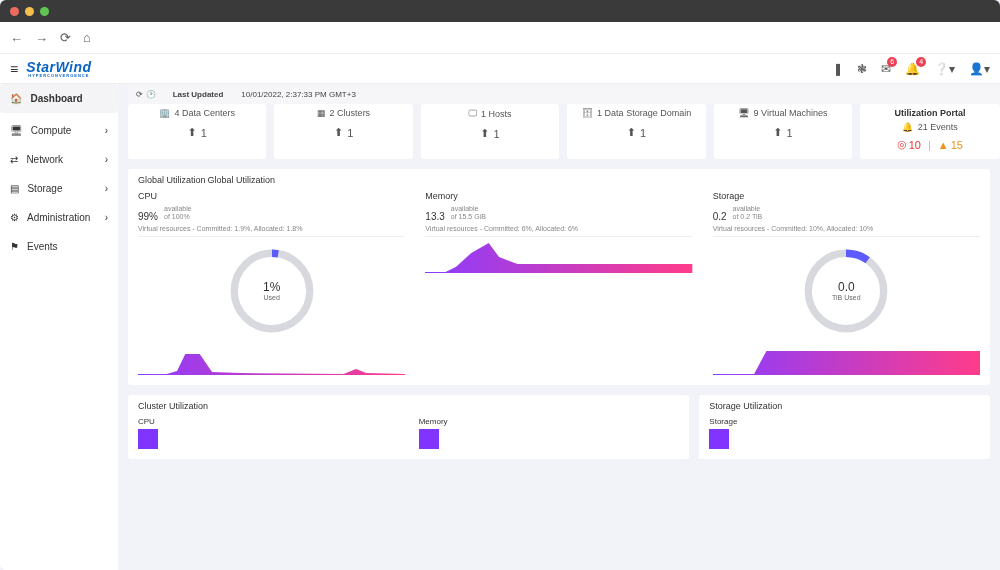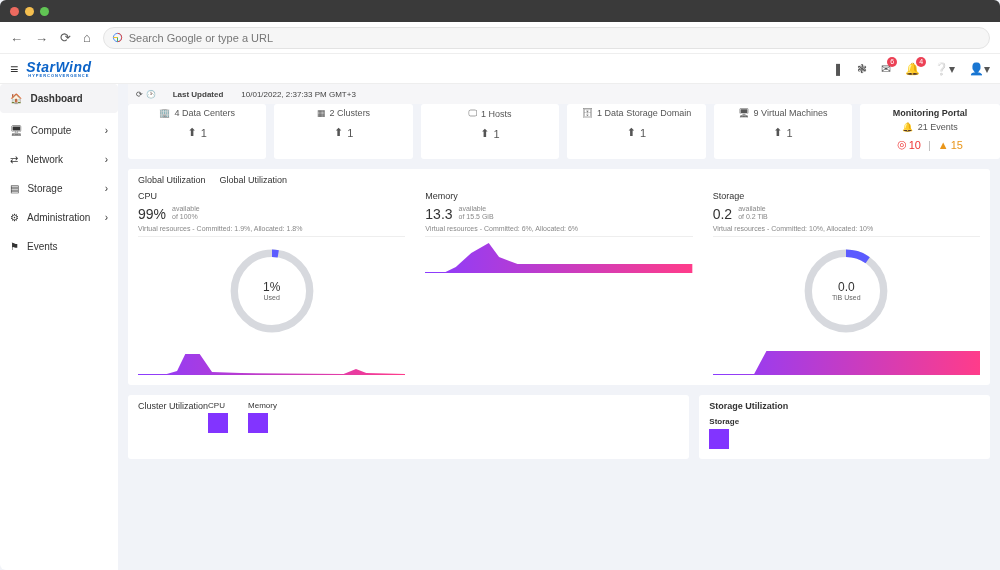--- a/index.html
+++ b/index.html
@@ -32,39 +32,39 @@
   .stat-card .hd { font-size:9px; color:#555; display:flex; align-items:center; justify-content:center; gap:4px; margin-bottom:8px; }
   .stat-card .val { font-size:11px; color:#555; display:flex; align-items:center; justify-content:center; gap:4px; }
   .monitor-card { width:140px; background:#fff; border-radius:3px; padding:4px 8px 8px; text-align:center; }
   .monitor-card .hd { font-size:9px; color:#333; font-weight:600; margin-bottom:4px; }
   .monitor-card .ev { font-size:9px; color:#555; display:flex; align-items:center; justify-content:center; gap:4px; margin-bottom:6px;}
   .monitor-card .al { font-size:11px; display:flex; align-items:center; justify-content:center; gap:3px;}
   .al .crit { color:#e33; display:flex; align-items:center; gap:2px;}
   .al .sep { color:#bbb; margin:0 4px;}
   .al .warn { color:#e9961a; display:flex; align-items:center; gap:2px;}
   .panel { background:#fff; border-radius:3px; padding:6px 10px 10px; margin-bottom:10px; margin-right:10px; }
-  .panel-tabs { font-size:9px; color:#333; margin-bottom:6px; display:flex; gap:14px; }
+  .panel-tabs { font-size:9px; color:#333; margin-bottom:6px; display:flex; gap:2px; }
   .util-grid { display:flex; gap:20px; }
   .util-col { flex:1; display:flex; flex-direction:column; }
   .util-title { font-size:9px; color:#333; margin-bottom:4px;}
   .util-hdr { display:flex; align-items:flex-end; gap:6px; }
-  .util-big { font-size:14px; color:#333;}
+  .util-big { font-size:10px; color:#333;}
   .util-small { font-size:7px; color:#888; line-height:1.2;}
   .util-sub { font-size:7px; color:#888; margin-top:3px; border-bottom:1px solid #eee; padding-bottom:4px;}
   .donut-wrap { display:flex; justify-content:center; margin:10px 0 4px;}
   .donut { position:relative; width:88px; height:88px;}
   .donut svg { width:88px; height:88px;}
   .donut .center { position:absolute; inset:0; display:flex; flex-direction:column; align-items:center; justify-content:center; font-size:10px; color:#333;}
   .donut .center .n { font-size:12px; }
   .donut .center .u { font-size:7px; color:#666;}
   .spark { height:36px; width:100%; }
   .panel2 { display:flex; gap:10px; margin-right:10px;}
   .subpanel { background:#fff; border-radius:3px; padding:6px 10px 10px; }
-  .subpanel.left { flex:2; display:flex; flex-direction:row;}
-  .subpanel.right { flex:1;font-weight:bold; }
+  .subpanel.left { flex:2; display:flex; flex-direction:column;}
+  .subpanel.right { flex:1; }
   .subhdr { font-size:9px; color:#333; margin-bottom:6px;}
   .subcols { display:flex; gap:20px;}
   .subcol { flex:1;}
   .subcol .t { font-size:8px; color:#333; margin-bottom:3px;}
   .sq { width:20px; height:20px; background:#8234ff; }
   svg.ico { width:11px; height:11px; vertical-align:middle; }
 </style>
 </head>
 <body>
 
@@ -74,29 +74,20 @@
     <div class="tl-dot" style="background:#f5bf4f"></div>
     <div class="tl-dot" style="background:#61c554"></div>
   </div>
 
   <div class="addr-row">
     <div class="addr-nav">
       <span>←</span>
       <span>→</span>
       <span>⟳</span>
       <span>⌂</span>
-    </div>
-    <div class="addr-bar">
-      <svg class="ico" viewBox="0 0 24 24">
-          <circle cx="12" cy="12" r="9" fill="none" stroke="#4285F4" stroke-width="2"></circle>
-          <path d="M12 3a9 9 0 0 1 0 18" fill="none" stroke="#EA4335" stroke-width="2"></path>
-          <path d="M3 12h9" stroke="#FBBC05" stroke-width="2"></path>
-          <path d="M12 12v9" stroke="#34A853" stroke-width="2"></path>
-        </svg>
-      <span>Search Google or type a URL</span>
     </div>
   </div>
 
   <div class="main">
     <div class="topbar">
       <span style="font-size:14px;color:#333;">≡</span>
       <span class="brand">
         <span>StarWind</span>
         <span class="brand-sub">HYPERCONVERGENCE</span>
       </span>
@@ -208,21 +199,21 @@
             <div class="hd">
                 <span>🖥</span>
                 <span>9 Virtual Machines</span>
               </div>
             <div class="val">
                 <span>⬆</span>
                 <span>1</span>
               </div>
           </div>
           <div class="monitor-card">
-            <div class="hd">Monitoring Portal</div>
+            <div class="hd">Utilization Portal</div>
             <div class="ev">
                 <span>🔔</span>
                 <span>21 Events</span>
               </div>
             <div class="al">
               <span class="crit">
                   <span>◎</span>
                   <span>10</span>
                 </span>
               <span class="sep">|</span>

